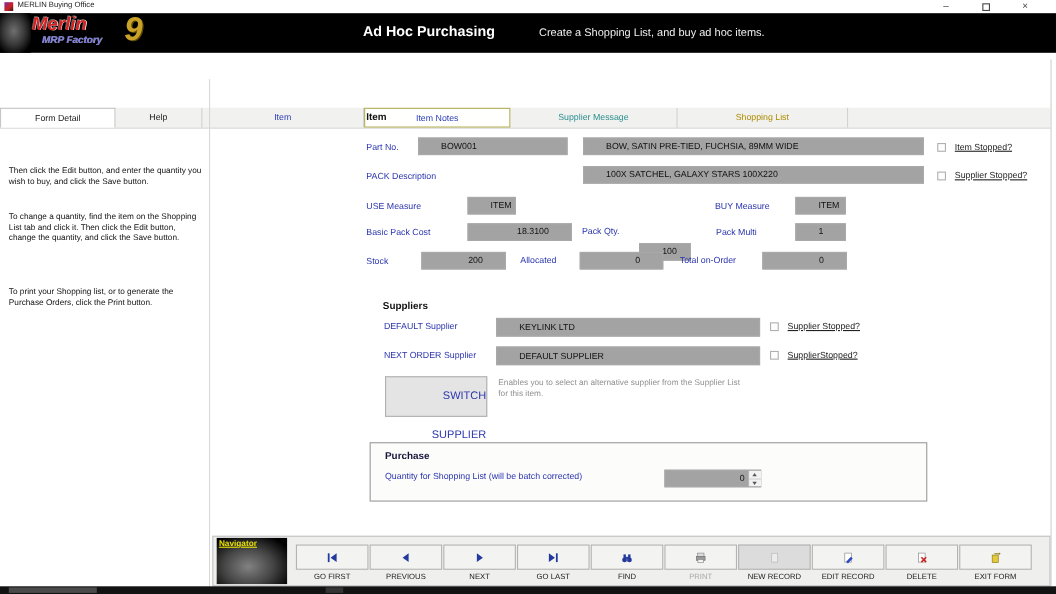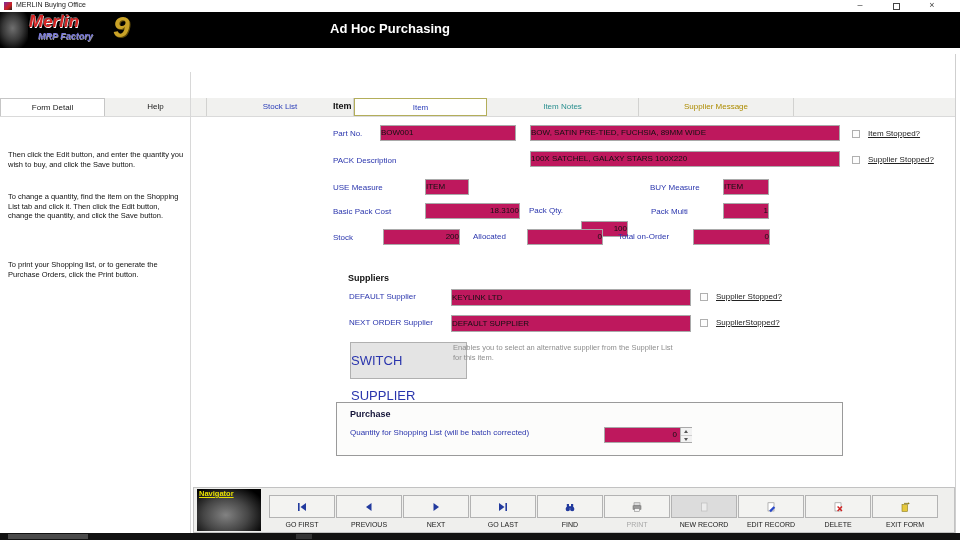--- a/index.html
+++ b/index.html
@@ -28,21 +28,21 @@
           color:#c9a227;text-shadow:1px 1px 0 #5e4b08;}
   .banner-title{position:absolute;left:330px;top:9px;font-size:13px;font-weight:bold;color:#fff;white-space:nowrap;}
   .banner-sub{position:absolute;left:490px;top:13px;font-size:10px;color:#efefef;white-space:nowrap;}
 
   
   .tabstrip{position:absolute;left:0;top:54px;width:955px;height:18px;background:#f1f1ef;
             display:flex;border-bottom:1px solid #dadada;box-sizing:content-box;margin-top:44px;}
   .tab{height:18px;line-height:18px;text-align:center;font-size:8px;box-sizing:border-box;
        border-right:1px solid #d2d2d0;cursor:default;white-space:nowrap;overflow:hidden;}
   .tab:nth-child(1){width:105px;background:#fff;color:#1a1a1a;border:1px solid #c6c6c6;border-bottom:none;}
-  .tab:nth-child(2){width:102px;color:#1a1a1a;}
+  .tab:nth-child(2){width:79px;color:#1a1a1a;}
   .tab:nth-child(3){width:147px;color:#2a3cb8;}
   .tab:nth-child(4){width:133px;background:#fffffe;color:#2a3cb8;border:1px solid #b3ae5a;}
   .tab:nth-child(5){width:152px;color:#2a8f8f;}
   .tab:nth-child(6){width:155px;color:#ad8c00;}
   .tab:nth-child(7){width:178px;color:#2e9245;border-right:none;}
 
   .vdivider{position:absolute;left:190px;top:72px;width:1px;height:461px;background:#d8d8d8;}
   .redge{position:absolute;left:955px;top:54px;width:1px;height:479px;background:#cfcfcf;}
 
   
@@ -68,22 +68,22 @@
   #l-allocated{left:473px;top:232px}
   #l-totalonorder{left:618px;top:232px}
   #l-itemstopped{left:868px;top:129px}
   #l-suppstopped-top{left:868px;top:155px}
   #l-defaultsupplier{left:349px;top:292px}
   #l-nextordersupplier{left:349px;top:318px}
   #l-ss1{left:716px;top:292px}
   #l-ss2{left:716px;top:318px}
   #l-qtyshopping{left:350px;top:428px}
 
-  .fld{position:absolute;height:16px;background:#be185d;border:1px solid #a9a9a9;box-sizing:border-box;
-       font-size:8px;color:#111;line-height:14px;padding:0 0;white-space:nowrap;overflow:hidden;}
+  .fld{position:absolute;height:16px;background:#a3a3a3;border:1px solid #a9a9a9;box-sizing:border-box;
+       font-size:8px;color:#111;line-height:14px;padding:0 20px;white-space:nowrap;overflow:hidden;}
   .fld.num{text-align:right;}
   #f-partno{left:380px;top:125px;width:136px;}
   #f-partdesc{left:530px;top:125px;width:310px;}
   #f-packdesc{left:530px;top:151px;width:310px;}
   #f-usemeasure{left:425px;top:179px;width:44px;}
   #f-buymeasure{left:723px;top:179px;width:46px;}
   #f-basicpackcost{left:425px;top:203px;width:95px;}
   #f-packqty{left:581px;top:203px;width:47px;margin-top:18px;}
   #f-packmulti{left:723px;top:203px;width:46px;}
   #f-stock{left:383px;top:229px;width:77px;}
@@ -91,22 +91,22 @@
   #f-totalonorder{left:693px;top:229px;width:77px;}
   #f-defaultsupplier{left:451px;top:289px;width:240px;height:17px;line-height:15px;}
   #f-nextordersupplier{left:451px;top:315px;width:240px;height:17px;line-height:15px;}
 
   .cb{position:absolute;width:8px;height:8px;background:#fdfdfd;border:1px solid #b0b0b0;box-sizing:border-box;}
   #cb-itemstopped{left:852px;top:130px}
   #cb-suppstopped-top{left:852px;top:156px}
   #cb-ss1{left:700px;top:293px}
   #cb-ss2{left:700px;top:319px}
 
-  .btn-switch{position:absolute;left:350px;top:342px;width:117px;height:37px;background:#e4e4e4;
-       border:1px solid #b0b0b0;box-sizing:border-box;color:#2a35ad;font-size:13px;text-align:left;
+  .btn-switch{position:absolute;left:350px;top:342px;width:93px;height:37px;background:#e4e4e4;
+       border:1px solid #b0b0b0;box-sizing:border-box;color:#2a35ad;font-size:10px;text-align:right;
        line-height:35px;cursor:default;}
   .switch-help{position:absolute;left:453px;top:343px;width:225px;font-size:7.5px;line-height:9.5px;color:#8f8f8f;}
 
   .purchase-box{position:absolute;left:336px;top:402px;width:507px;height:54px;border:1px solid #9a9a9a;
        box-sizing:border-box;background:#fcfcfb;}
   #f-qty{left:604px;top:427px;width:88px;padding-right:14px;}
   .spin{position:absolute;left:680px;top:428px;width:11px;height:14px;display:flex;flex-direction:column;
         border-left:1px solid #b5b5b5;}
   .spin-up,.spin-dn{flex:1;position:relative;background:#f2f2f2;border-bottom:1px solid #cfcfcf;}
   .spin-dn{border-bottom:none;}
@@ -149,29 +149,30 @@
     <div class="tb-btn tb-max"><span class="restore-box"></span></div>
     <div class="tb-btn tb-close">×</div>
   </div>
 
   <div class="banner">
     <div class="wizard"></div>
     <div class="logo-merlin">Merlin</div>
     <div class="logo-mrp">MRP Factory</div>
     <div class="logo-9">9</div>
     <div class="banner-title">Ad Hoc Purchasing</div>
+    <div class="banner-sub">Create a Shopping List, and buy ad hoc items.</div>
   </div>
 
   <div class="tabstrip">
     <div class="tab">Form Detail</div>
     <div class="tab">Help</div>
-    <div class="tab">Stock List</div>
     <div class="tab">Item</div>
     <div class="tab">Item Notes</div>
     <div class="tab">Supplier Message</div>
+    <div class="tab">Shopping List</div>
   </div>
 
   <div class="vdivider"></div>
   <div class="redge"></div>
 
   <div class="instr instr-3">To change a quantity, find the item on the Shopping List tab and click it.  Then click the Edit button, change the quantity, and click the Save button.</div>
   <div class="instr instr-2">Then click the Edit button, and enter the quantity you wish to buy, and click the Save button.</div>
   <div class="instr instr-4">To print your Shopping list, or to generate the Purchase Orders, click the Print button.</div>
 
   <div class="h-section" id="h-item">Item</div>

